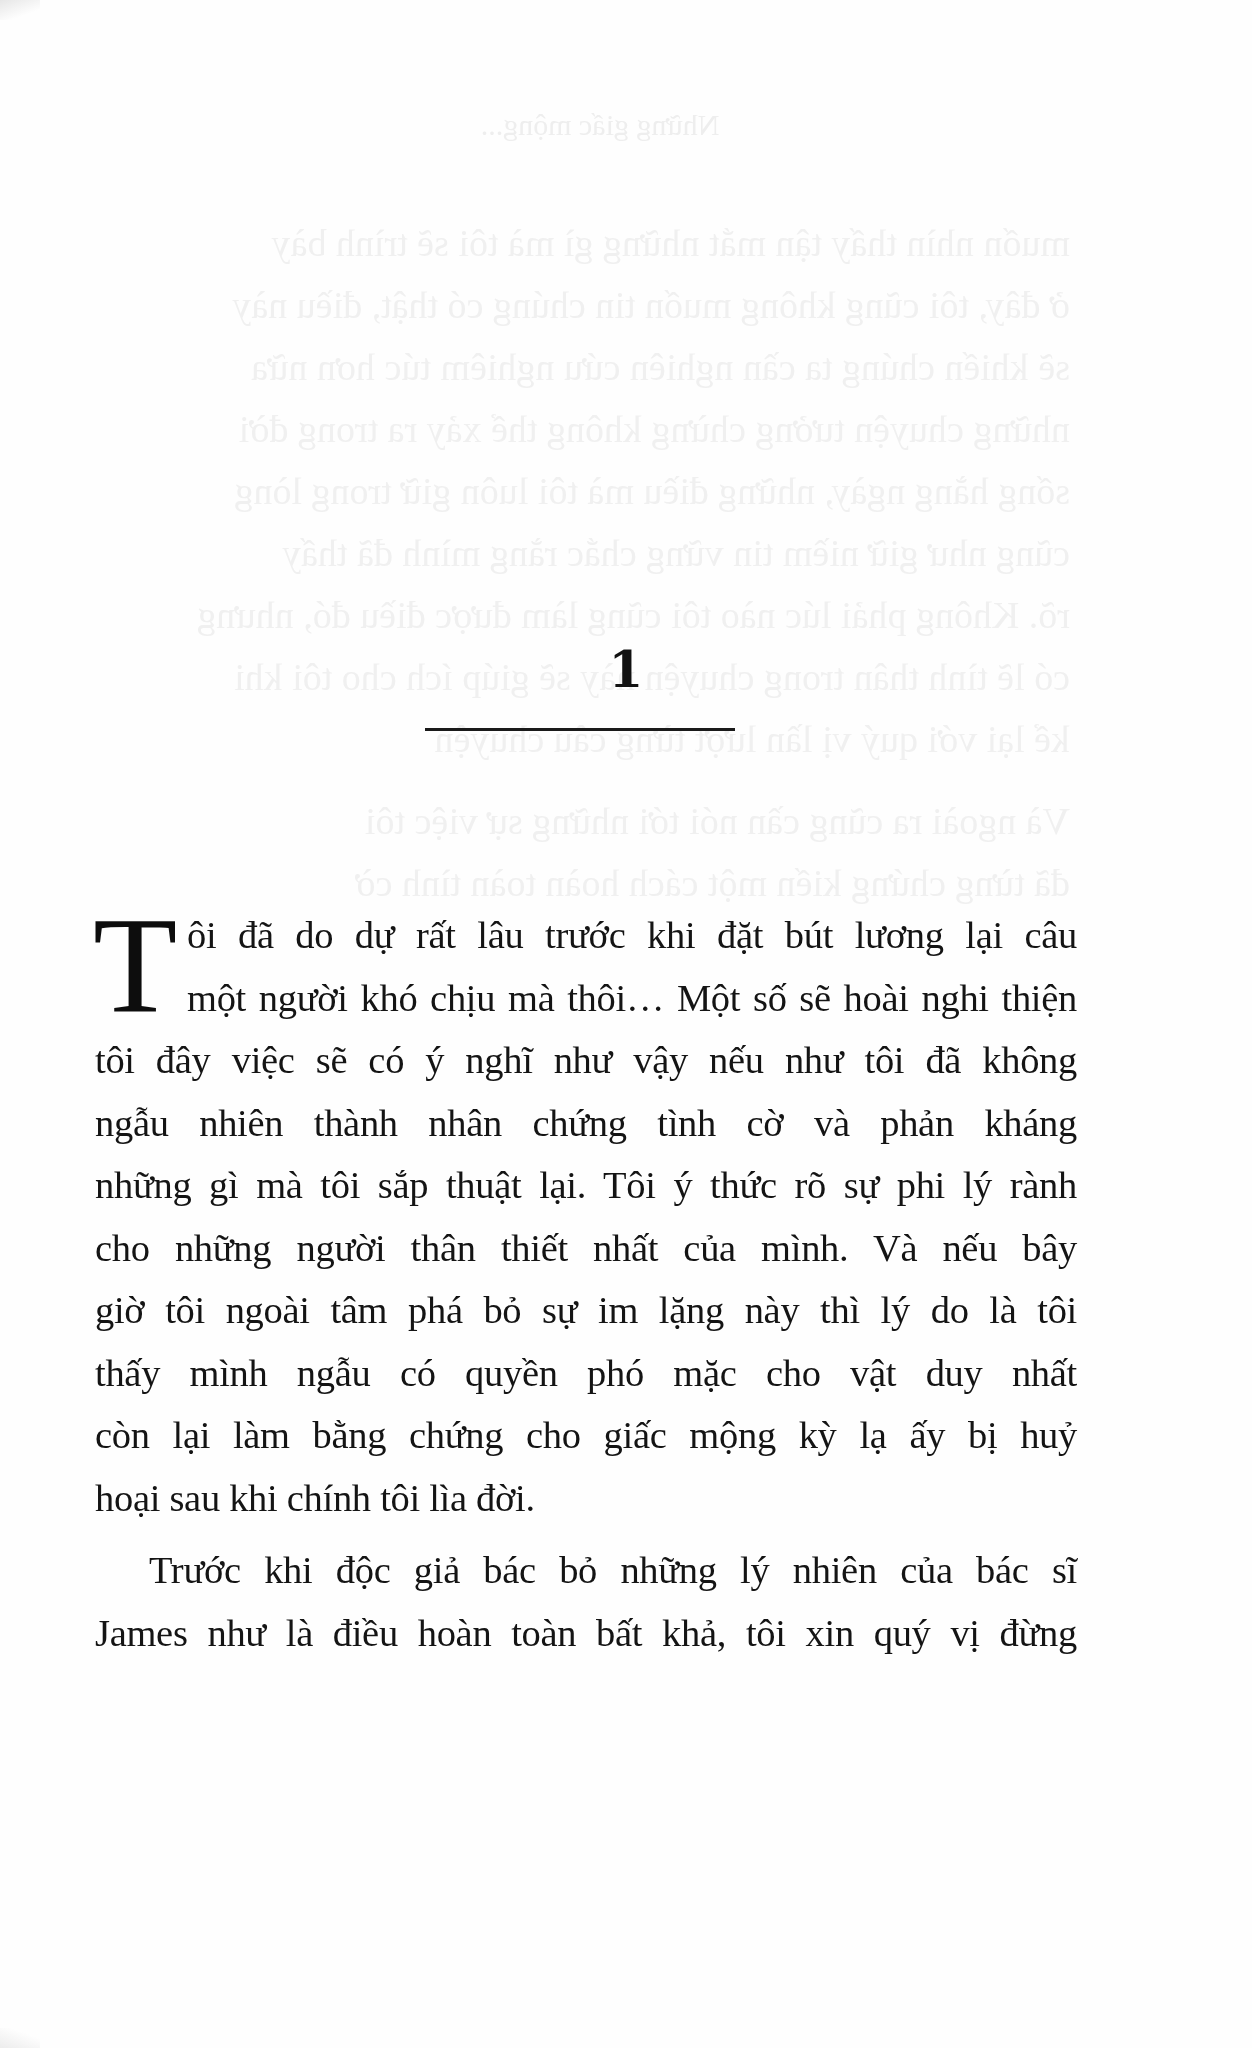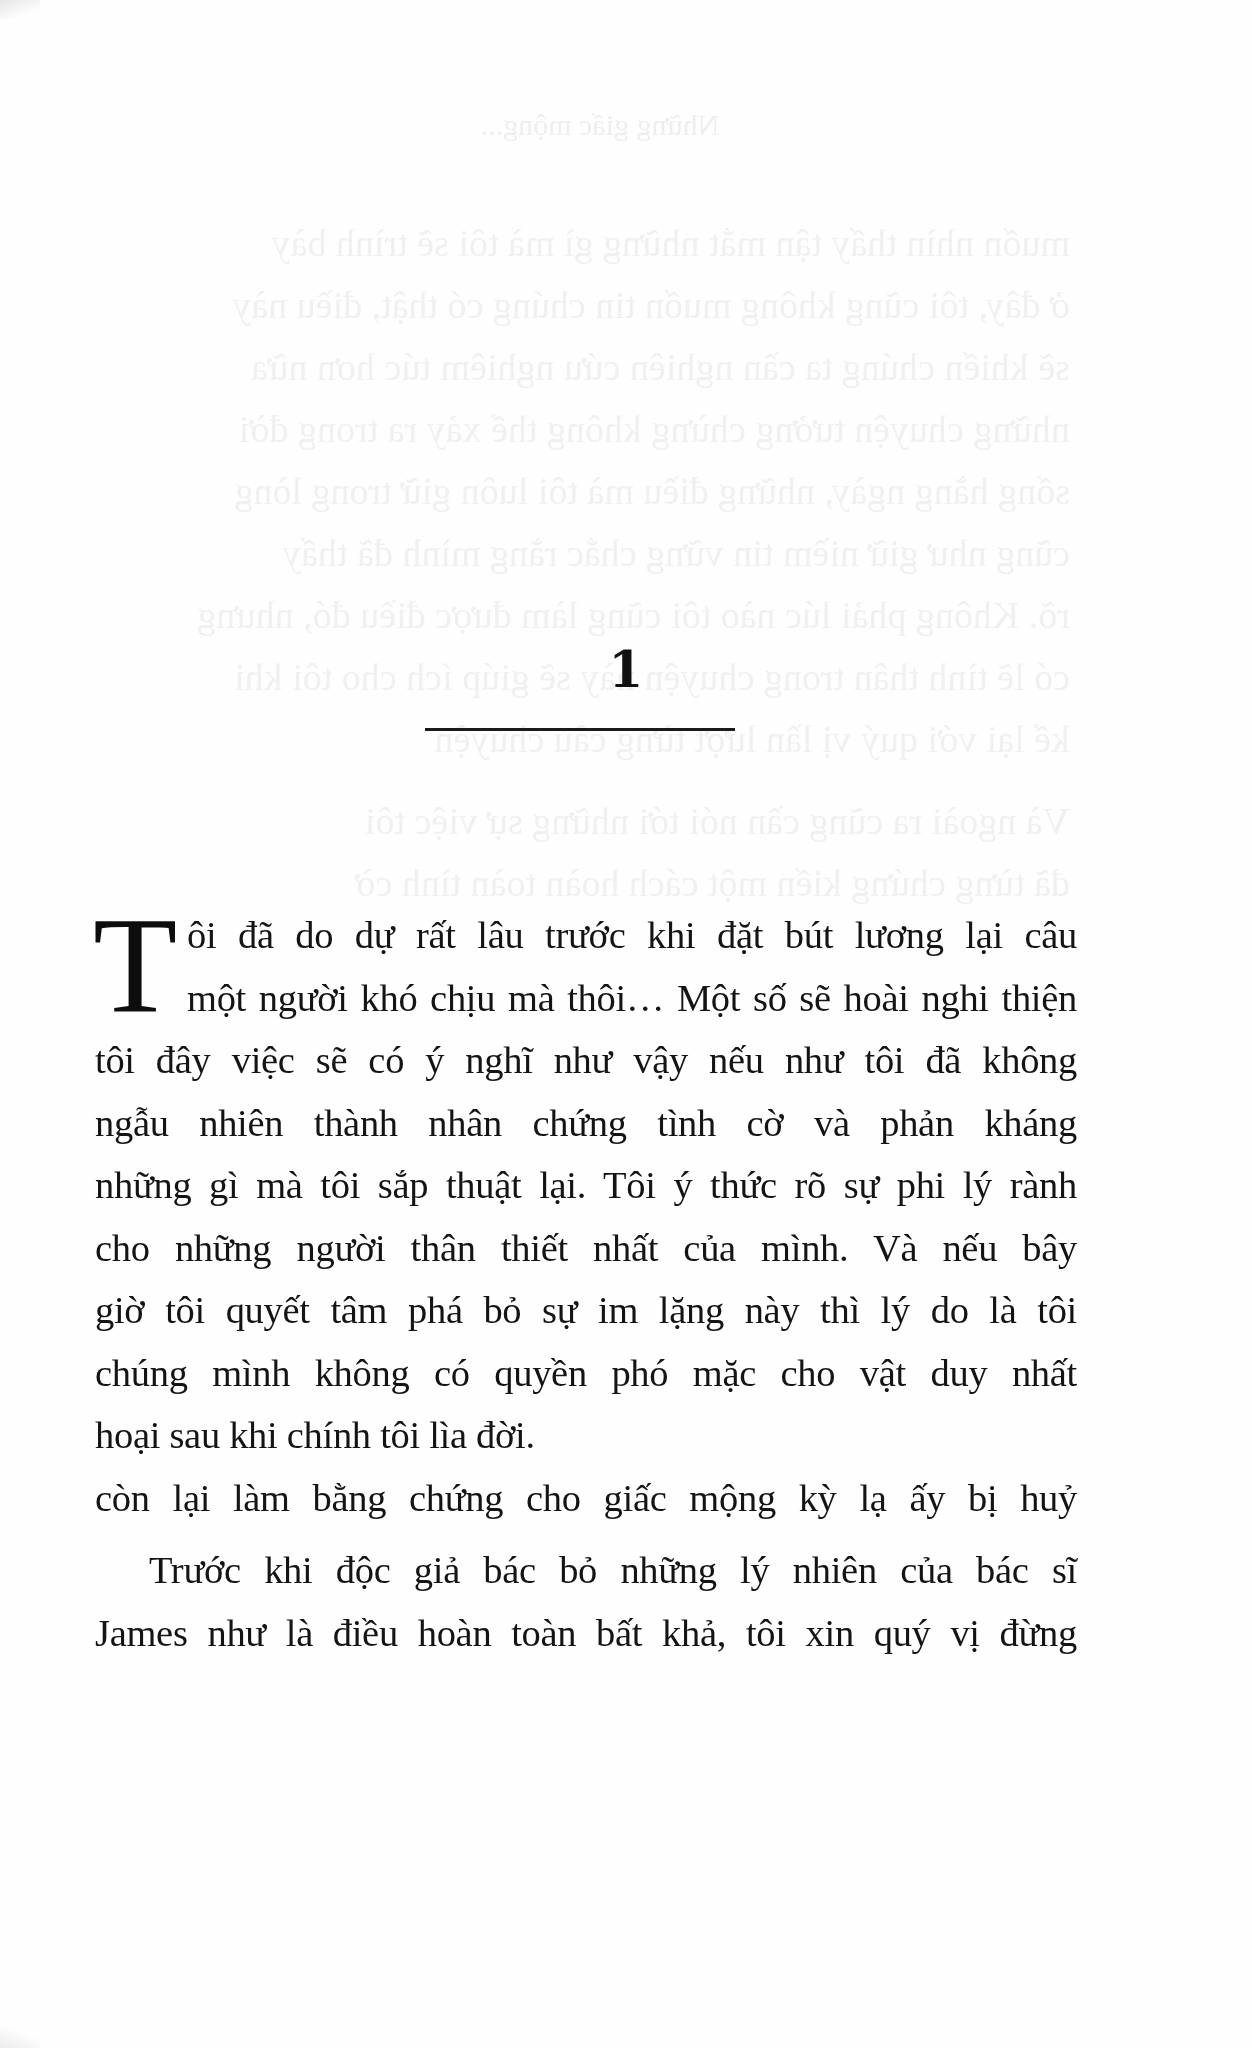--- a/index.html
+++ b/index.html
@@ -138,24 +138,24 @@
 
   <div class="body-text">
     <div class="para">
       <span class="dropcap">T</span>
       <span class="line">ôi đã do dự rất lâu trước khi đặt bút lương lại câu</span>
       <span class="line">một người khó chịu mà thôi… Một số sẽ hoài nghi thiện</span>
       <span class="line">tôi đây việc sẽ có ý nghĩ như vậy nếu như tôi đã không</span>
       <span class="line">ngẫu nhiên thành nhân chứng tình cờ và phản kháng</span>
       <span class="line">những gì mà tôi sắp thuật lại. Tôi ý thức rõ sự phi lý rành</span>
       <span class="line">cho những người thân thiết nhất của mình. Và nếu bây</span>
-      <span class="line">giờ tôi quyết tâm phá bỏ sự im lặng này thì lý do là tôi</span>
-      <span class="line">chúng mình không có quyền phó mặc cho vật duy nhất</span>
+      <span class="line">giờ tôi ngoài tâm phá bỏ sự im lặng này thì lý do là tôi</span>
+      <span class="line">thấy mình ngẫu có quyền phó mặc cho vật duy nhất</span>
+      <span class="line">còn lại làm bằng chứng cho giấc mộng kỳ lạ ấy bị huỷ</span>
       <span class="line last">hoại sau khi chính tôi lìa đời.</span>
-      <span class="line">còn lại làm bằng chứng cho giấc mộng kỳ lạ ấy bị huỷ</span>
     </div>
     <div class="para" style="margin-top:10px">
       <span class="line indent">Trước khi độc giả bác bỏ những lý nhiên của bác sĩ</span>
       <span class="line">James như là điều hoàn toàn bất khả, tôi xin quý vị đừng</span>
     </div>
   </div>
 
 </div>
 
 </body></html>

